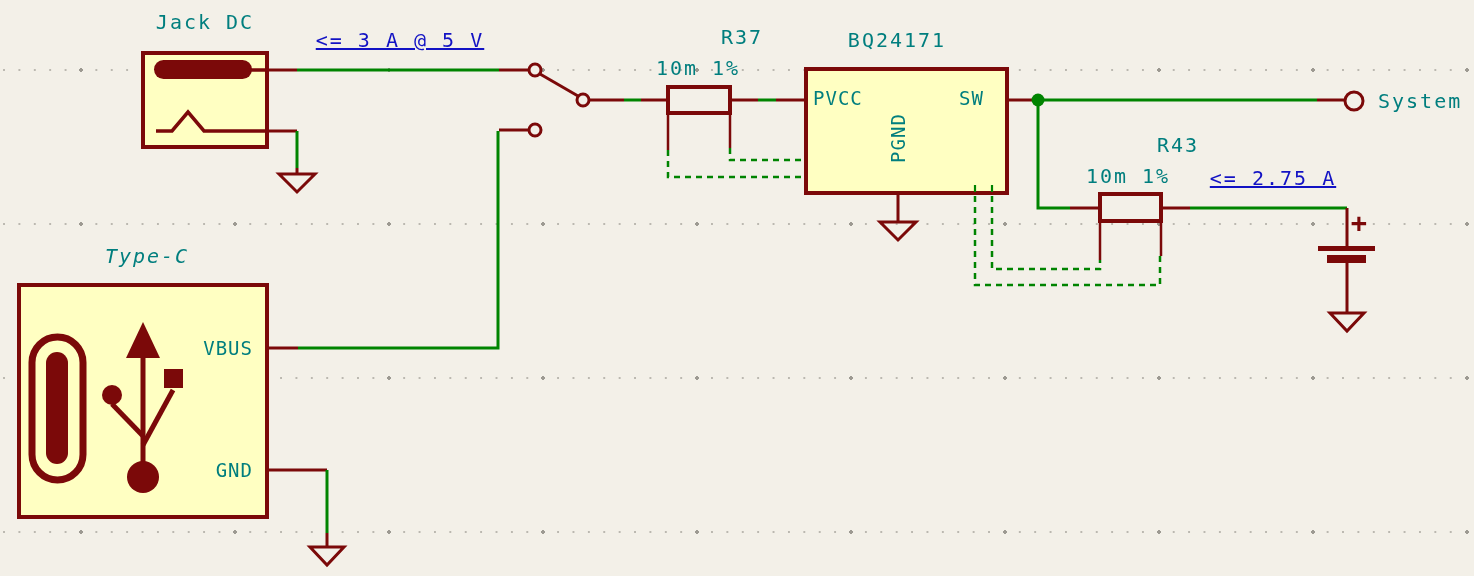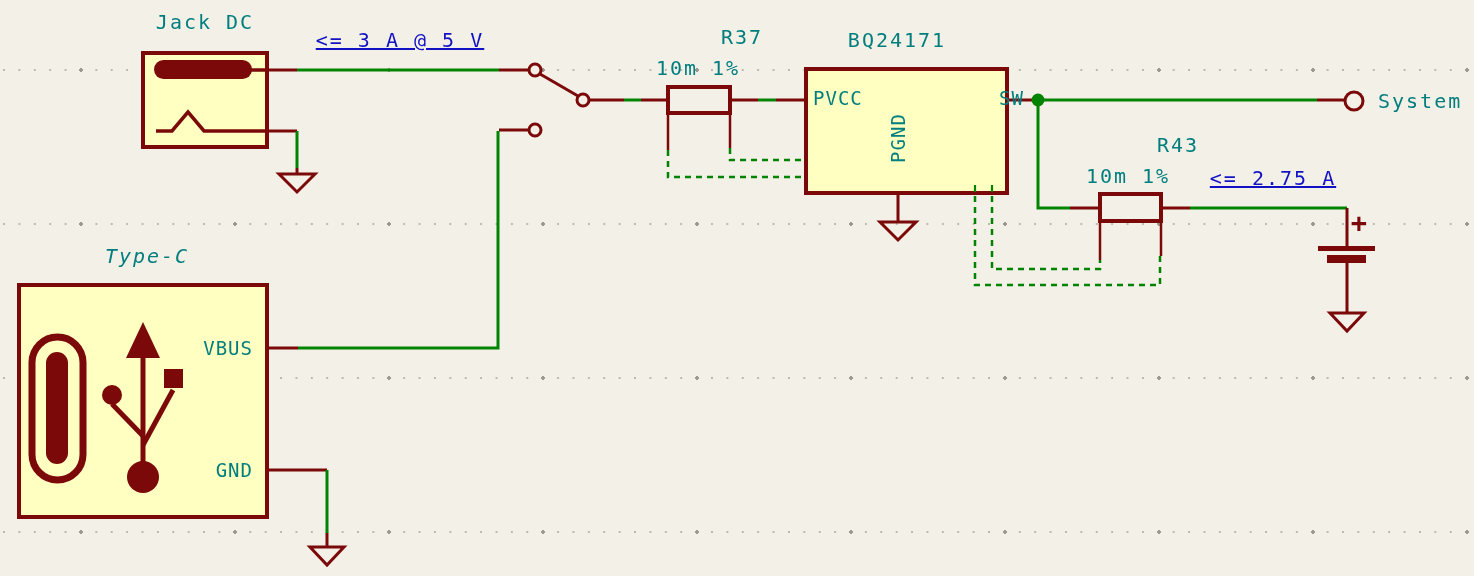--- a/index.html
+++ b/index.html
@@ -183,21 +183,21 @@
 
   <div class="txt ctr" style="left:205px;top:11px;">Jack DC</div>
 
   <div class="txt ann ctr" style="left:400px;top:29px;">&lt;= 3 A @ 5 V</div>
 
   <div class="txt ctr" style="left:699px;top:26px;margin-left:43px;">R37</div>
   <div class="txt ctr" style="left:698px;top:57px;">10m 1%</div>
 
   <div class="txt ctr" style="left:897px;top:29px;text-align:right;">BQ24171</div>
   <div class="txt pin" style="left:813px;top:87px;">PVCC</div>
-  <div class="txt pin rgt" style="left:984px;top:87px;margin-left:40px;">SW</div>
+  <div class="txt pin rgt" style="left:984px;top:87px;">SW</div>
   <div class="txt pin rot" style="left:868px;top:127px;">PGND</div>
 
   <div class="txt ctr" style="left:1130px;top:134px;margin-left:48px;">R43</div>
   <div class="txt ctr" style="left:1128px;top:165px;">10m 1%</div>
 
   <div class="txt ann ctr" style="left:1273px;top:167px;">&lt;= 2.75 A</div>
 
   <div class="txt" style="left:1378px;top:90px;">System</div>
 
   <div class="txt ctr" style="left:147px;top:245px;font-style:italic;">Type-C</div>

